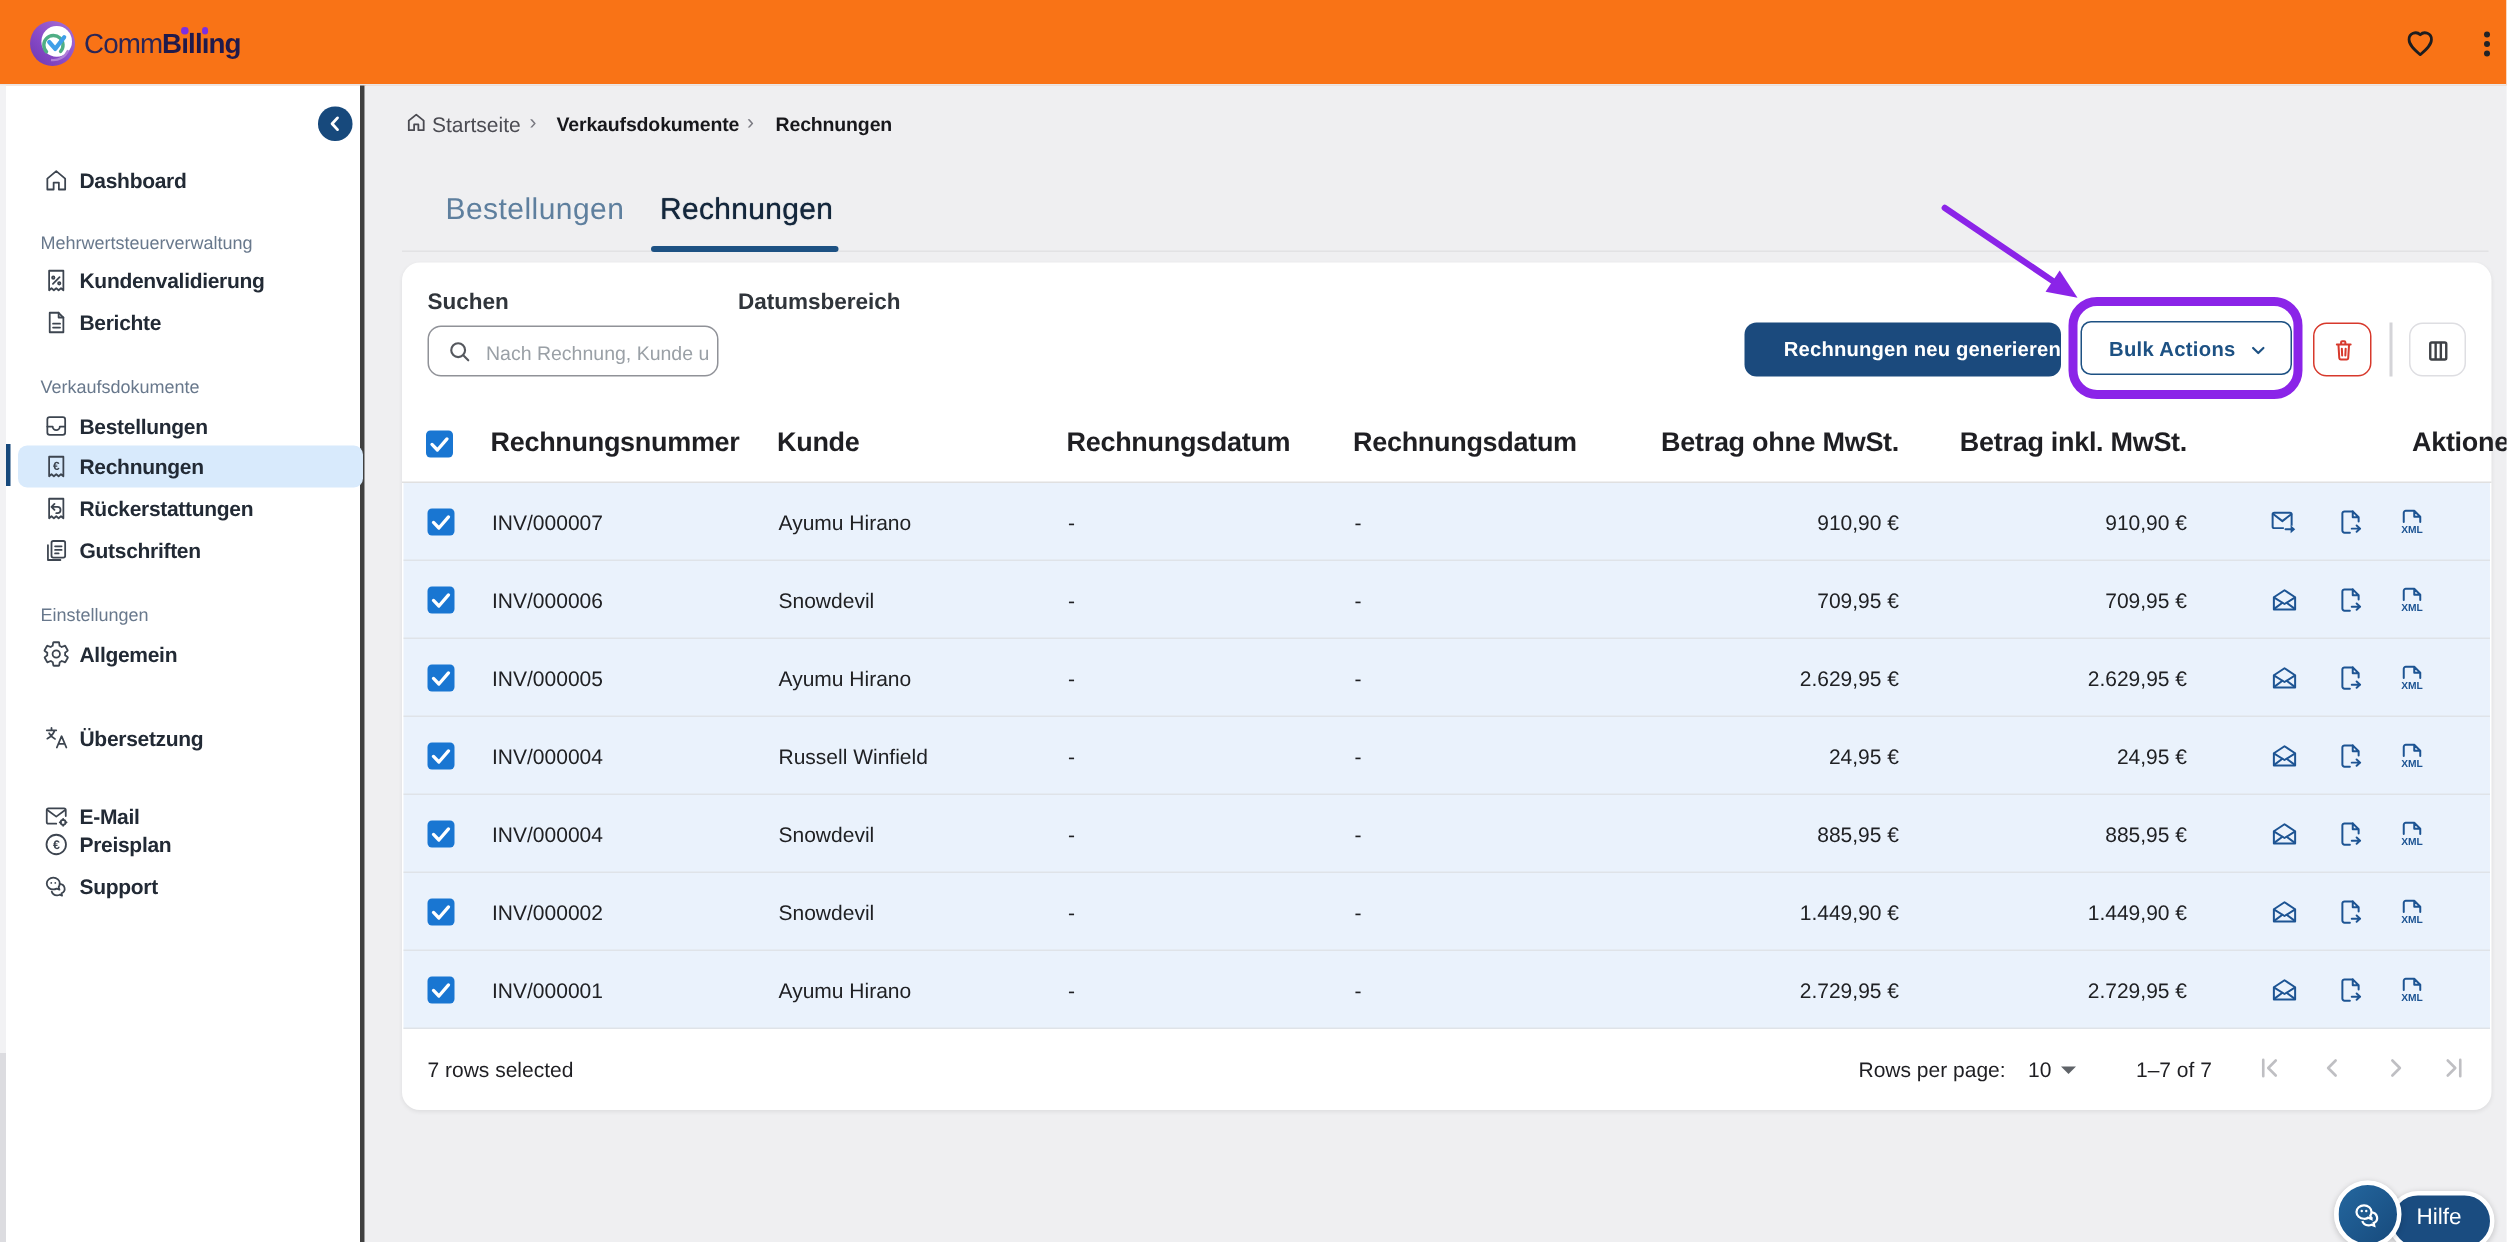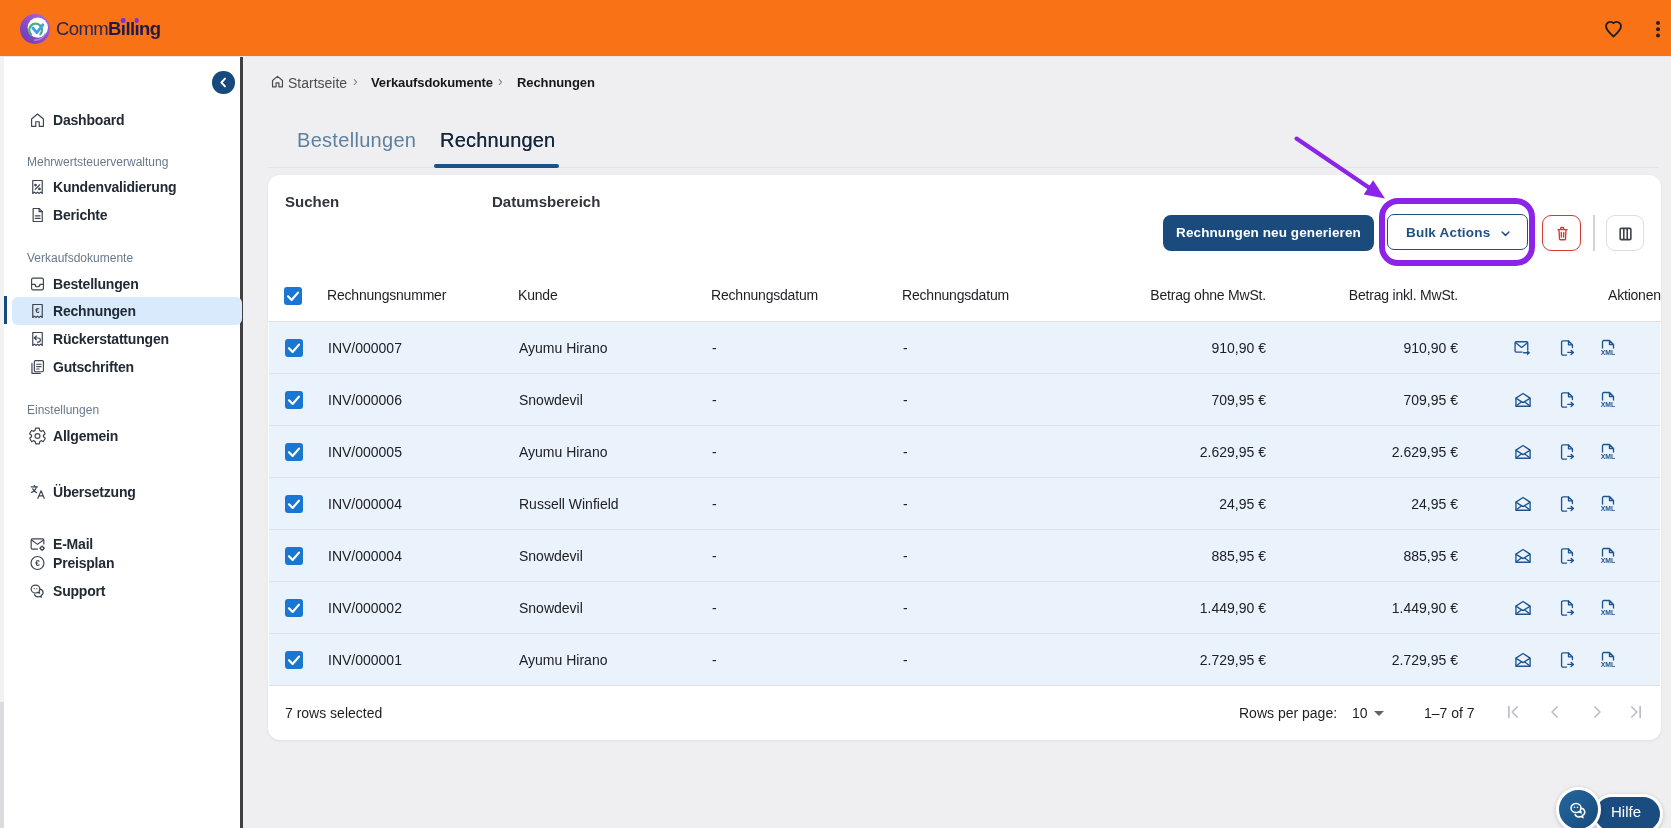--- a/index.html
+++ b/index.html
@@ -10,21 +10,21 @@
 #side{position:absolute;left:0;top:57px;width:243px;height:771px;background:#fff;border-right:3px solid #404040}
 #main{position:absolute;left:244px;top:57px;width:1427px;height:771px;background:#efeff1}
 .navitem{position:absolute;left:0;width:243px;height:28px}
 .navitem svg{position:absolute;left:28px;top:50%;transform:translateY(-50%)}
 .navitem .t{position:absolute;left:53px;top:50%;transform:translateY(-50%);font-size:14px;font-weight:700;color:#222a35;white-space:nowrap;letter-spacing:-0.2px}
 .sec{position:absolute;left:27px;font-size:12px;color:#68788c;font-weight:400;white-space:nowrap;transform:translateY(-50%)}
 .ni{stroke:#3d4550;stroke-width:1.5;fill:none;stroke-linecap:round;stroke-linejoin:round}
 .card{position:absolute;left:268px;top:175px;width:1393px;height:565px;background:#fff;border-radius:12px;box-shadow:0 1px 3px rgba(0,0,0,.07)}
 .lab{position:absolute;font-size:15px;font-weight:700;color:#30353b;white-space:nowrap}
 .inp{position:absolute;border:1px solid #909298;border-radius:9px;background:#fff;height:34px}
-.hcell{position:absolute;font-size:14px;font-weight:400;color:#1f1f23;white-space:nowrap;transform:translateY(-50%);letter-spacing:-0.2px}
+.hcell{position:absolute;font-size:18px;font-weight:700;color:#1f1f23;white-space:nowrap;transform:translateY(-50%);letter-spacing:-0.2px}
 .cbx{position:absolute;width:18px;height:18px;background:#1976d2;border-radius:3px}
 .row{position:absolute;left:1px;width:1391px;height:52px;background:#eaf2fc;border-bottom:1px solid #dfe3e8}
 .ct{position:absolute;font-size:14px;color:#202124;white-space:nowrap;top:50%;transform:translateY(-50%)}
 .ctr{position:absolute;font-size:14px;color:#202124;white-space:nowrap;top:50%;transform:translateY(-50%)}
 .aic{position:absolute;top:50%;transform:translateY(-50%)}
 .di{position:relative;display:inline-block}
 .di::before{content:"";position:absolute;left:50%;transform:translateX(-50%);top:0.5px;width:4.6px;height:4.6px;border-radius:50%;background:#7c2fe0}
 .bi{stroke:#1d5493;stroke-width:1.6;fill:none;stroke-linecap:round;stroke-linejoin:round}
 </style>
 </head>
@@ -167,21 +167,28 @@
 <div class="a" style="left:517px;top:74.8px;font-size:13px;letter-spacing:-0.1px;font-weight:700;color:#17171b">Rechnungen</div>
 
 <div class="a" style="left:297px;top:129px;width:112px;text-align:center;font-size:20px;color:#5e7f9e;letter-spacing:.3px">Bestellungen</div>
 <div class="a" style="left:440px;top:129px;width:112px;text-align:center;font-size:20px;color:#14273c;letter-spacing:.2px;text-shadow:0 0 0.6px #14273c">Rechnungen</div>
 <div class="a" style="left:268px;top:167px;width:1391px;height:1px;background:#e2e2e4"></div>
 <div class="a" style="left:434px;top:163.5px;width:125px;height:4.5px;border-radius:3px;background:#1d5183"></div>
 
 <div class="card">
   <div class="lab" style="left:17px;top:18px">Suchen</div>
   <div class="lab" style="left:224px;top:18px">Datumsbereich</div>
-  <div class="a" style="left:895px;top:40px;width:211px;height:36px;border-radius:8px;background:#1b4a7d;text-align:center;line-height:36px;font-size:13.5px;font-weight:700;color:#fff;letter-spacing:.1px">Rechnungen neu generieren</div>
+  <div class="inp" style="left:17px;top:42px;width:194px">
+    <svg class="a" style="left:12px;top:8px" width="17" height="17" viewBox="0 0 24 24">
+        <circle cx="10.5" cy="10.5" r="6.5" fill="none" stroke="#55585e" stroke-width="2"></circle>
+        <path d="M15.3 15.3 L20 20" stroke="#55585e" stroke-width="2" stroke-linecap="round"></path>
+      </svg>
+    <div class="a" style="left:38px;top:10px;font-size:13px;color:#9aa0a6;white-space:nowrap">Nach Rechnung, Kunde u</div>
+  </div>
+  <div class="a" style="left:895px;top:40px;width:211px;height:36px;border-radius:8px;background:#1b4a7d;text-align:right;line-height:36px;font-size:13.5px;font-weight:700;color:#fff;letter-spacing:.1px">Rechnungen neu generieren</div>
   <div class="a" style="left:1119px;top:38.5px;width:141px;height:36.5px;border-radius:7px;border:1.5px solid #1d5183;background:#fff">
     <div class="a" style="left:18px;top:10.5px;font-size:13.5px;font-weight:700;color:#1d5183;letter-spacing:.2px;white-space:nowrap">Bulk Actions</div>
     <svg class="a" style="left:110px;top:11px" width="15" height="15" viewBox="0 0 24 24">
         <path d="M6.5 9.5 L12 15 L17.5 9.5" fill="none" stroke="#1d5183" stroke-width="2.3" stroke-linecap="round" stroke-linejoin="round"></path>
       </svg>
   </div>
   <div class="a" style="left:1274px;top:40px;width:39px;height:36px;border-radius:9px;border:1px solid #d7392c">
     <svg class="a" style="left:10.5px;top:9px" width="17" height="17" viewBox="0 0 24 24">
         <path d="M5.5 6.5 H18.5 M9.5 6 V4.5 a1 1 0 0 1 1-1 h2 a1 1 0 0 1 1 1 V6 M7 6.5 l.8 13 a1.5 1.5 0 0 0 1.5 1.3 h5.4 a1.5 1.5 0 0 0 1.5-1.3 l.8-13" fill="none" stroke="#d7392c" stroke-width="1.9" stroke-linecap="round"></path>
         <path d="M10.2 10.5 l.3 6.5 M13.8 10.5 l-.3 6.5" stroke="#d7392c" stroke-width="1.9" stroke-linecap="round"></path>

